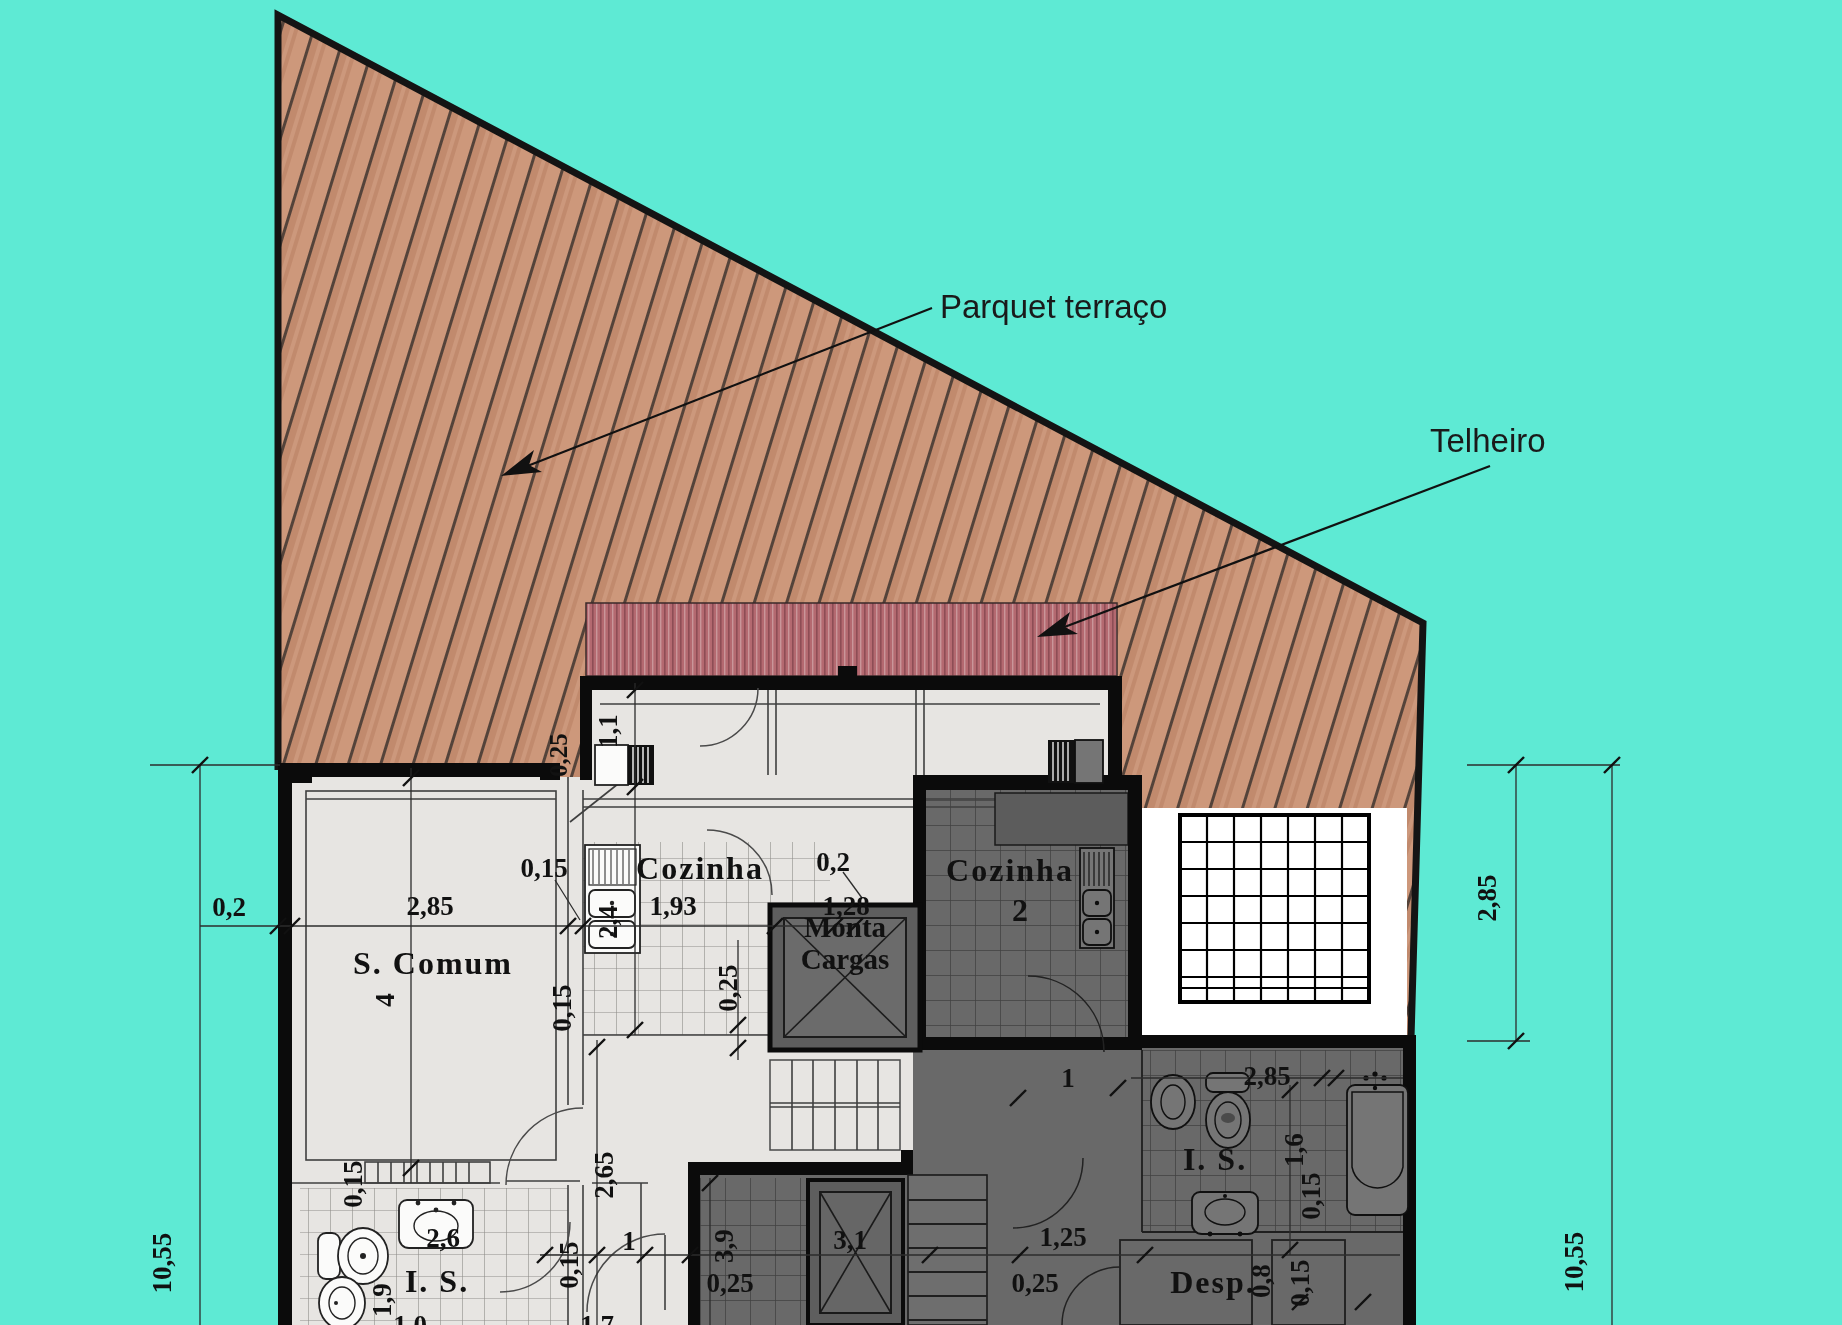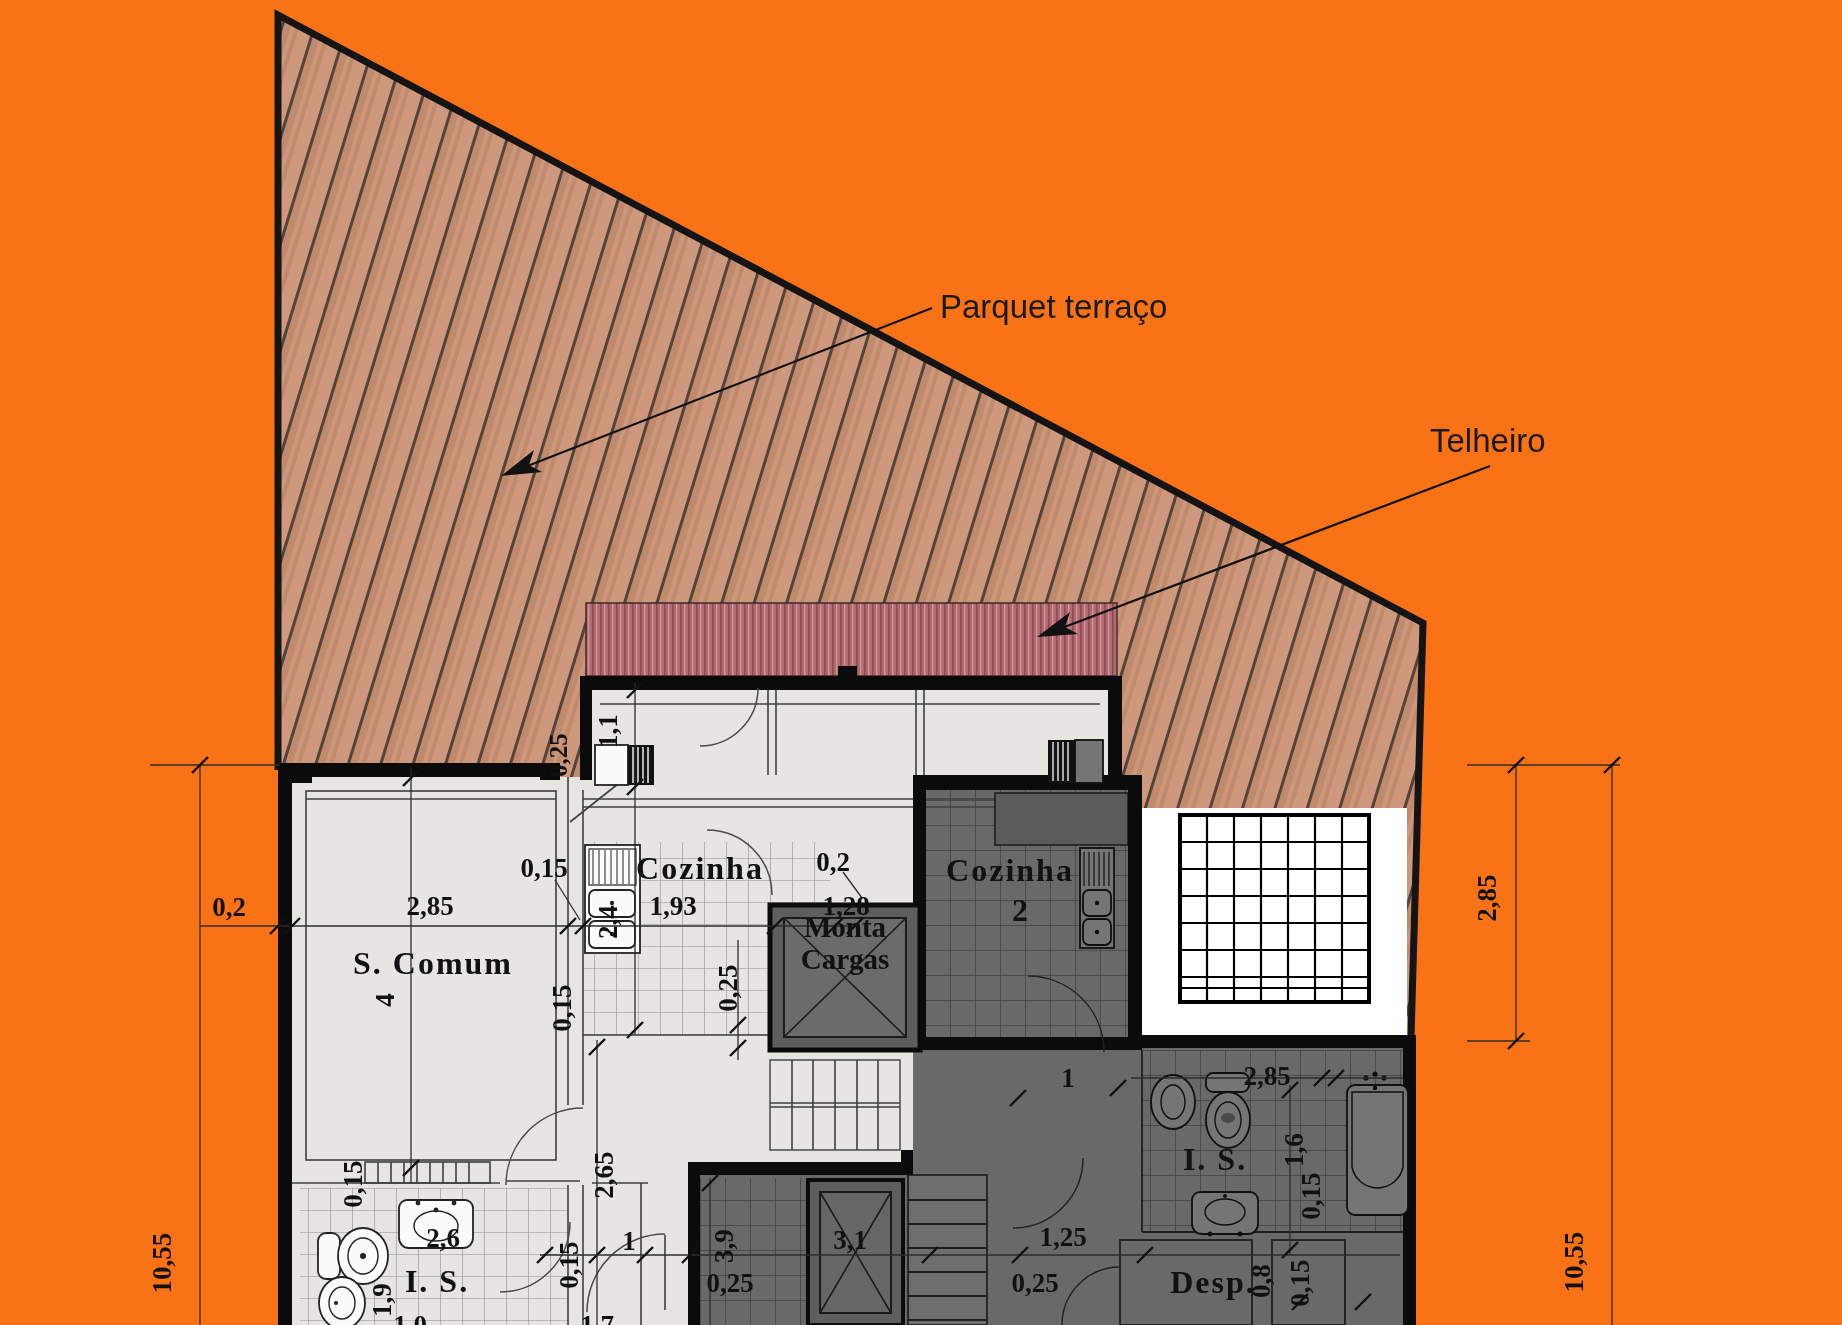--- a/index.html
+++ b/index.html
@@ -1,16 +1,16 @@
 <!DOCTYPE html>
 <html><head>
 <meta charset="utf-8">
 <style>
   html,body{margin:0;padding:0;background:#ffffff;}
-  #stage{position:relative;width:1842px;height:1325px;overflow:hidden;background:#f97316;text-decoration:underline;}
+  #stage{position:relative;width:1842px;height:1325px;overflow:hidden;background:#5eead4;text-decoration:underline;}
   svg{display:block;}
   text{fill:#111;}
   .dim{font-family:"Liberation Serif",serif;font-weight:bold;font-size:27px;}
   .dim-sm{font-family:"Liberation Serif",serif;font-weight:bold;font-size:25px;}
   .room{font-family:"Liberation Serif",serif;font-weight:bold;font-size:32px;letter-spacing:2px;}
   .room-sm{font-family:"Liberation Serif",serif;font-weight:bold;font-size:29px;}
   .ann{font-family:"Liberation Sans",sans-serif;font-size:33px;fill:#1a1a1a;}
   .wall{fill:#0b0b0b;}
   .thin{stroke:#3f3f3f;stroke-width:1.6;fill:none;}
   .thind{stroke:#1f1f1f;stroke-width:1.8;fill:none;}

